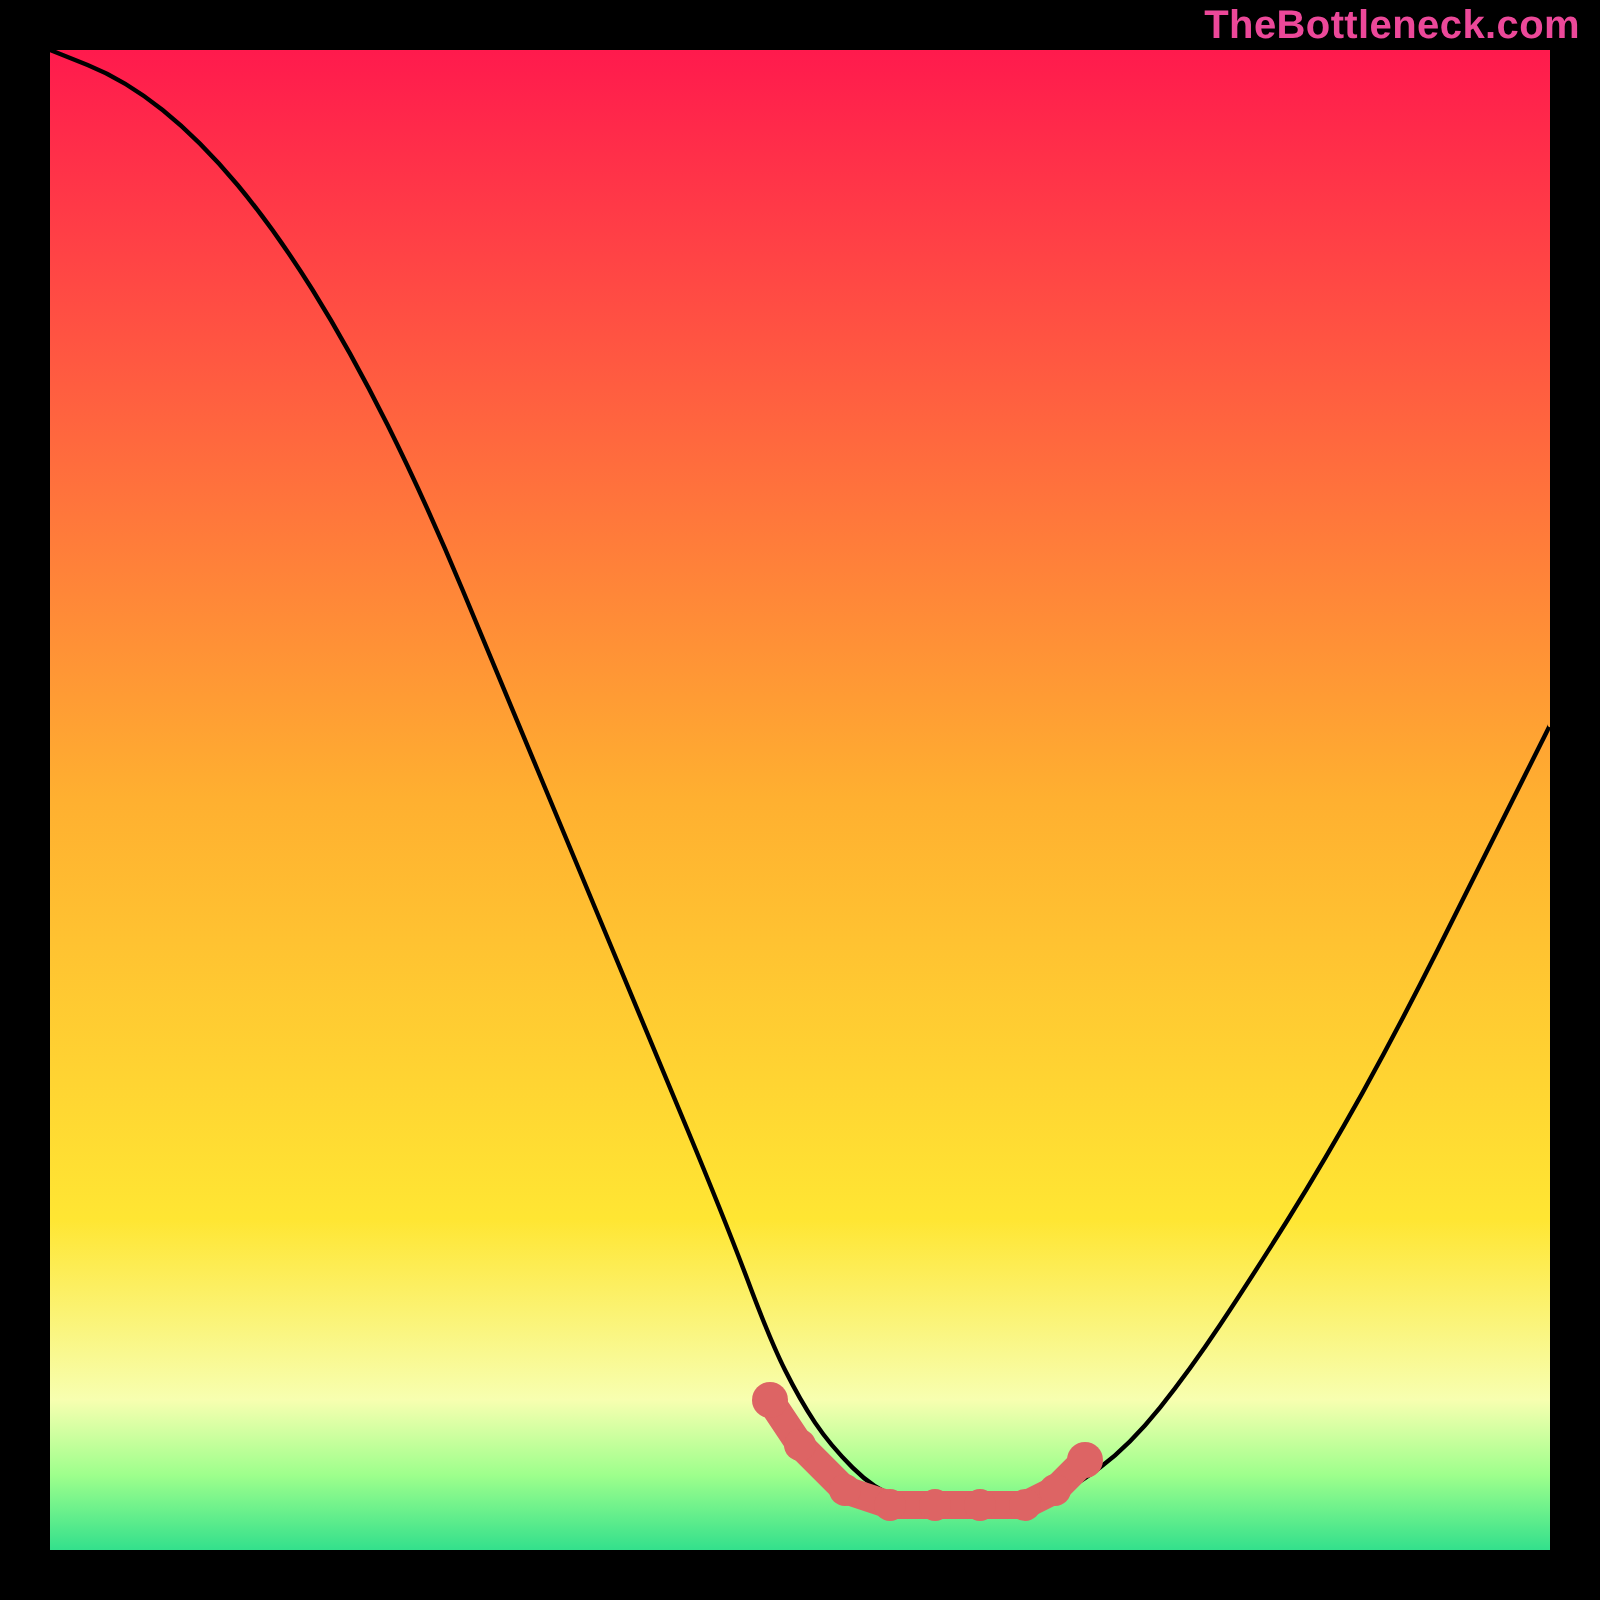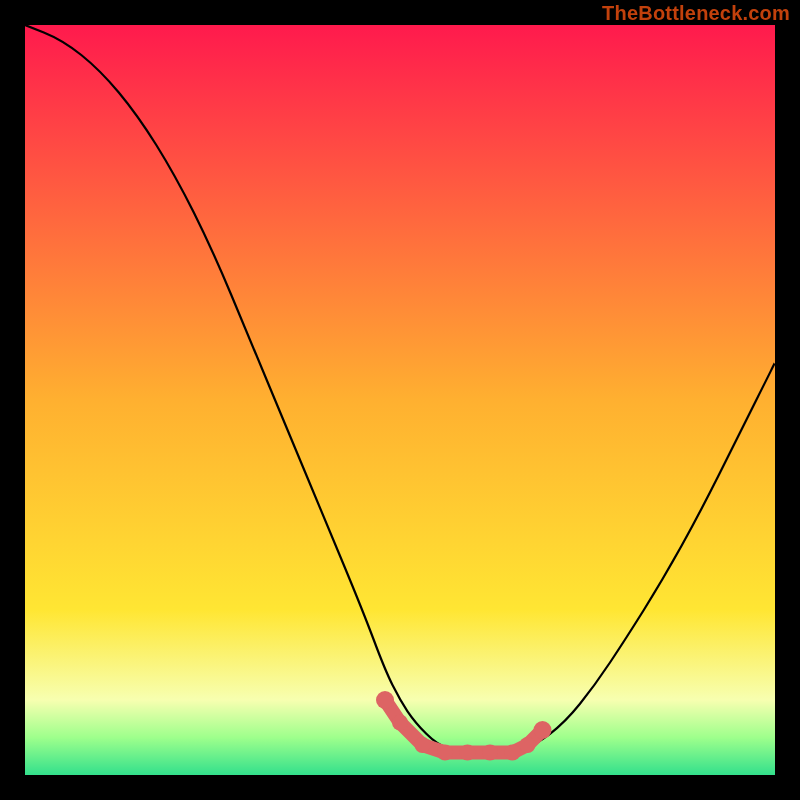--- a/index.html
+++ b/index.html
@@ -25,21 +25,21 @@
     width: 750px;
     height: 750px;
   }
   .watermark {
     position: absolute;
     top: 2px;
     right: 10px;
     font-family: Arial, Helvetica, sans-serif;
     font-size: 20px;
     font-weight: 600;
-    color: #c2410c;
+    color: #ec4899;
     letter-spacing: 0.2px;
   }
   svg { display: block; }
 </style>
 </head>
 <body>
 
 <div class="frame">
   <div class="watermark">TheBottleneck.com</div>
   <div class="plot">

